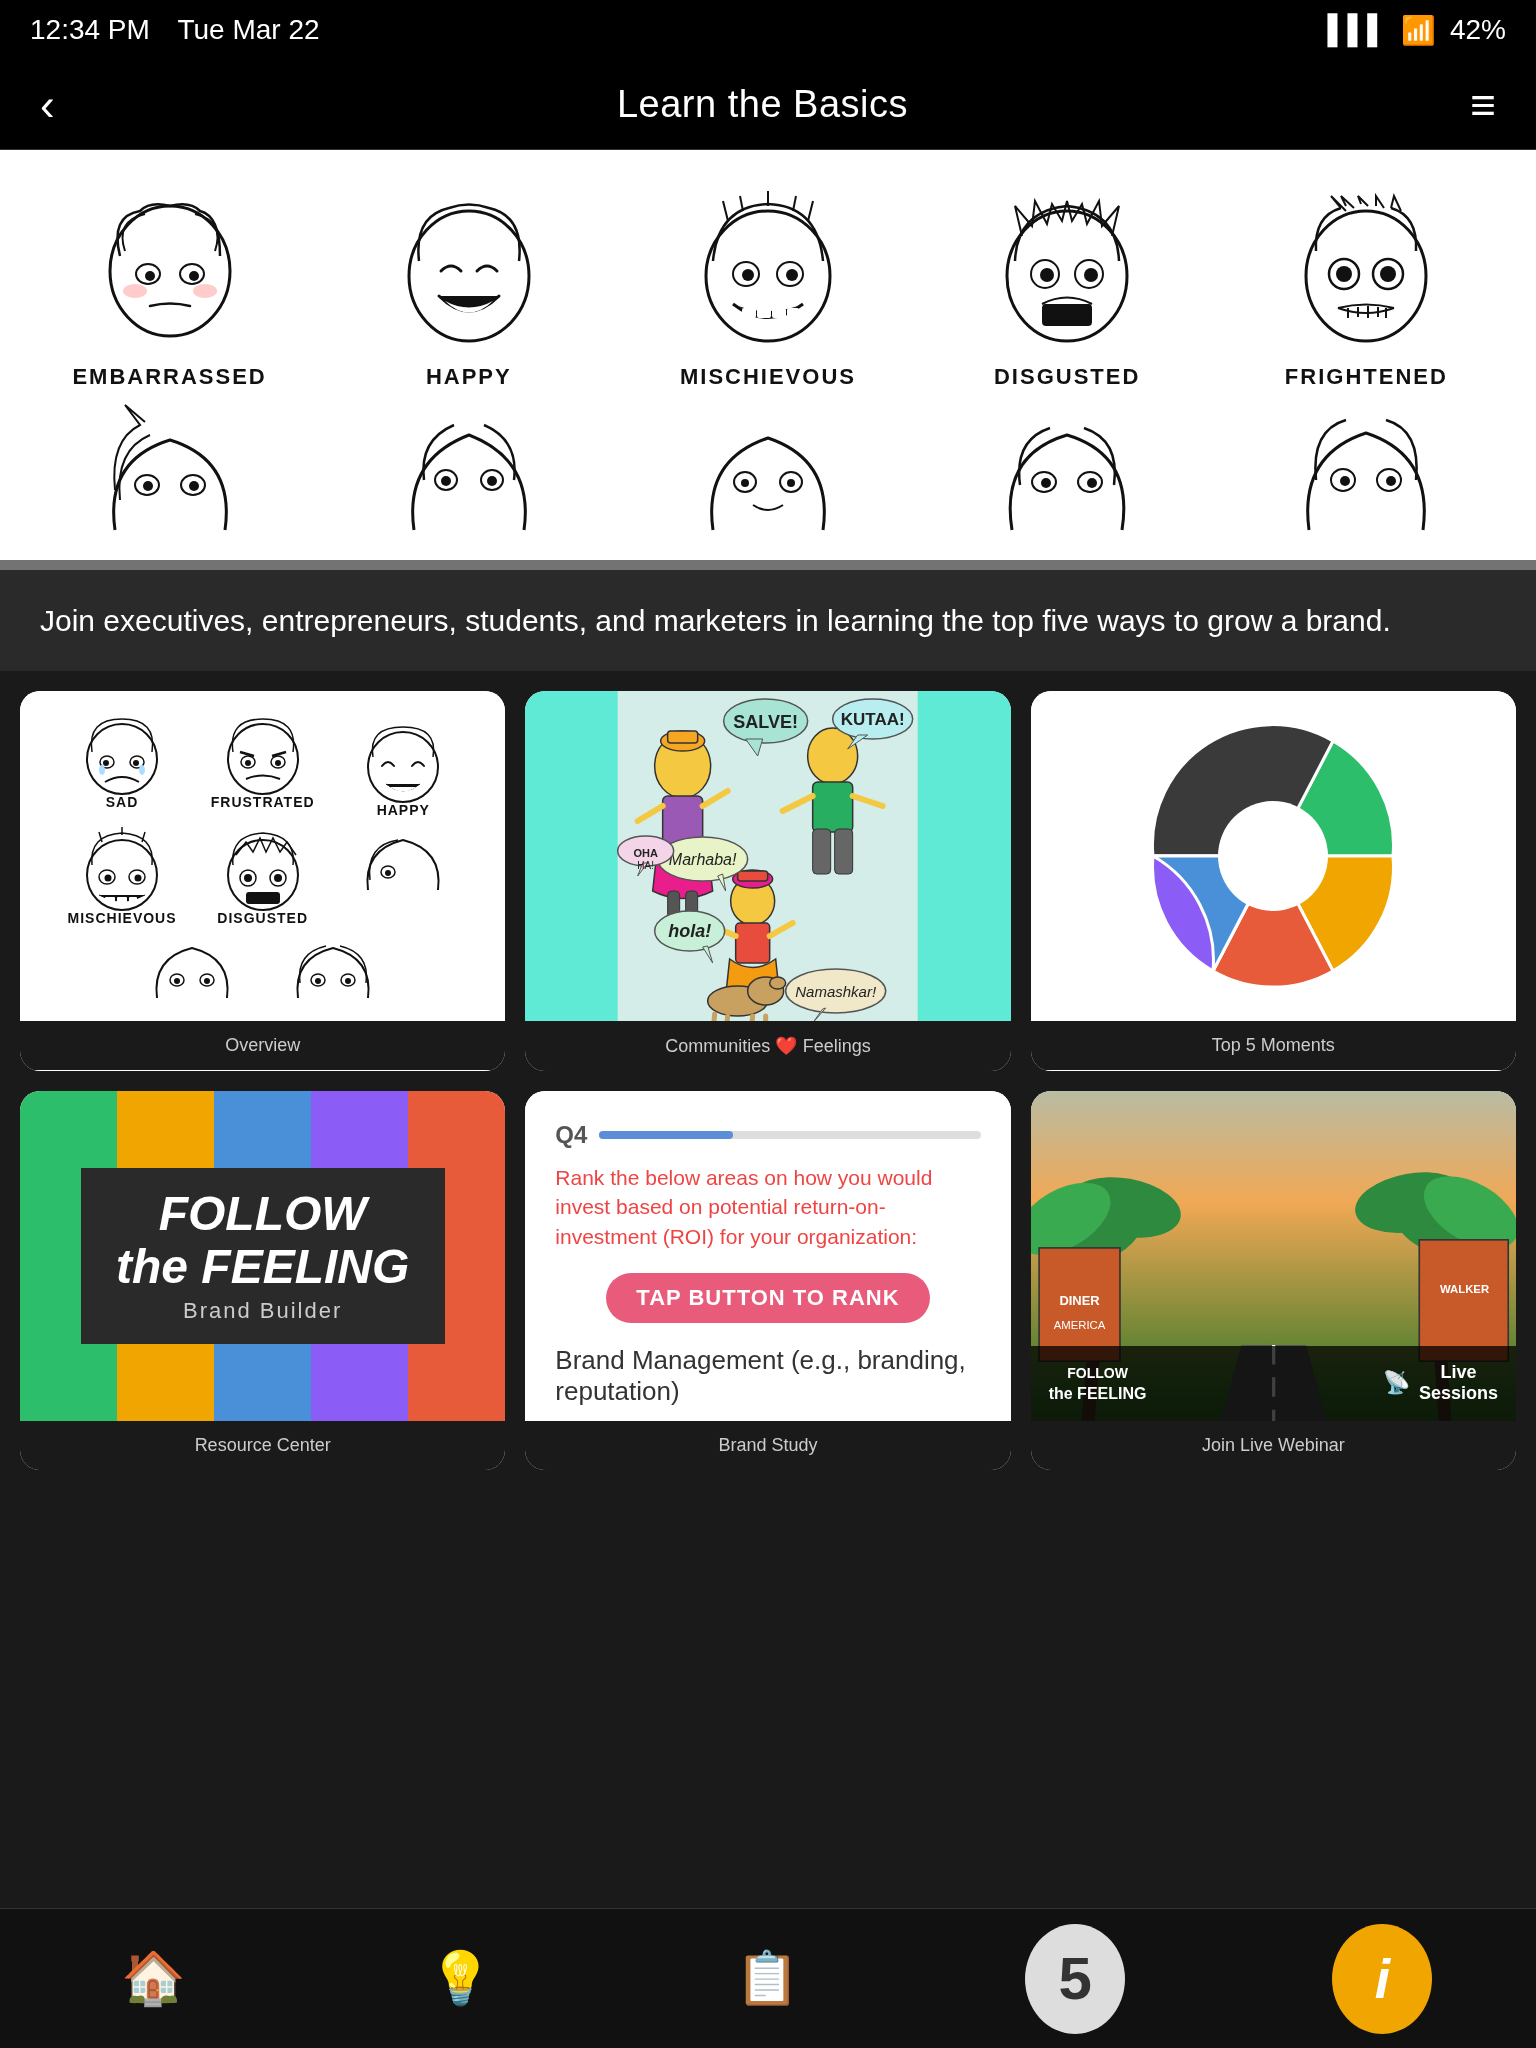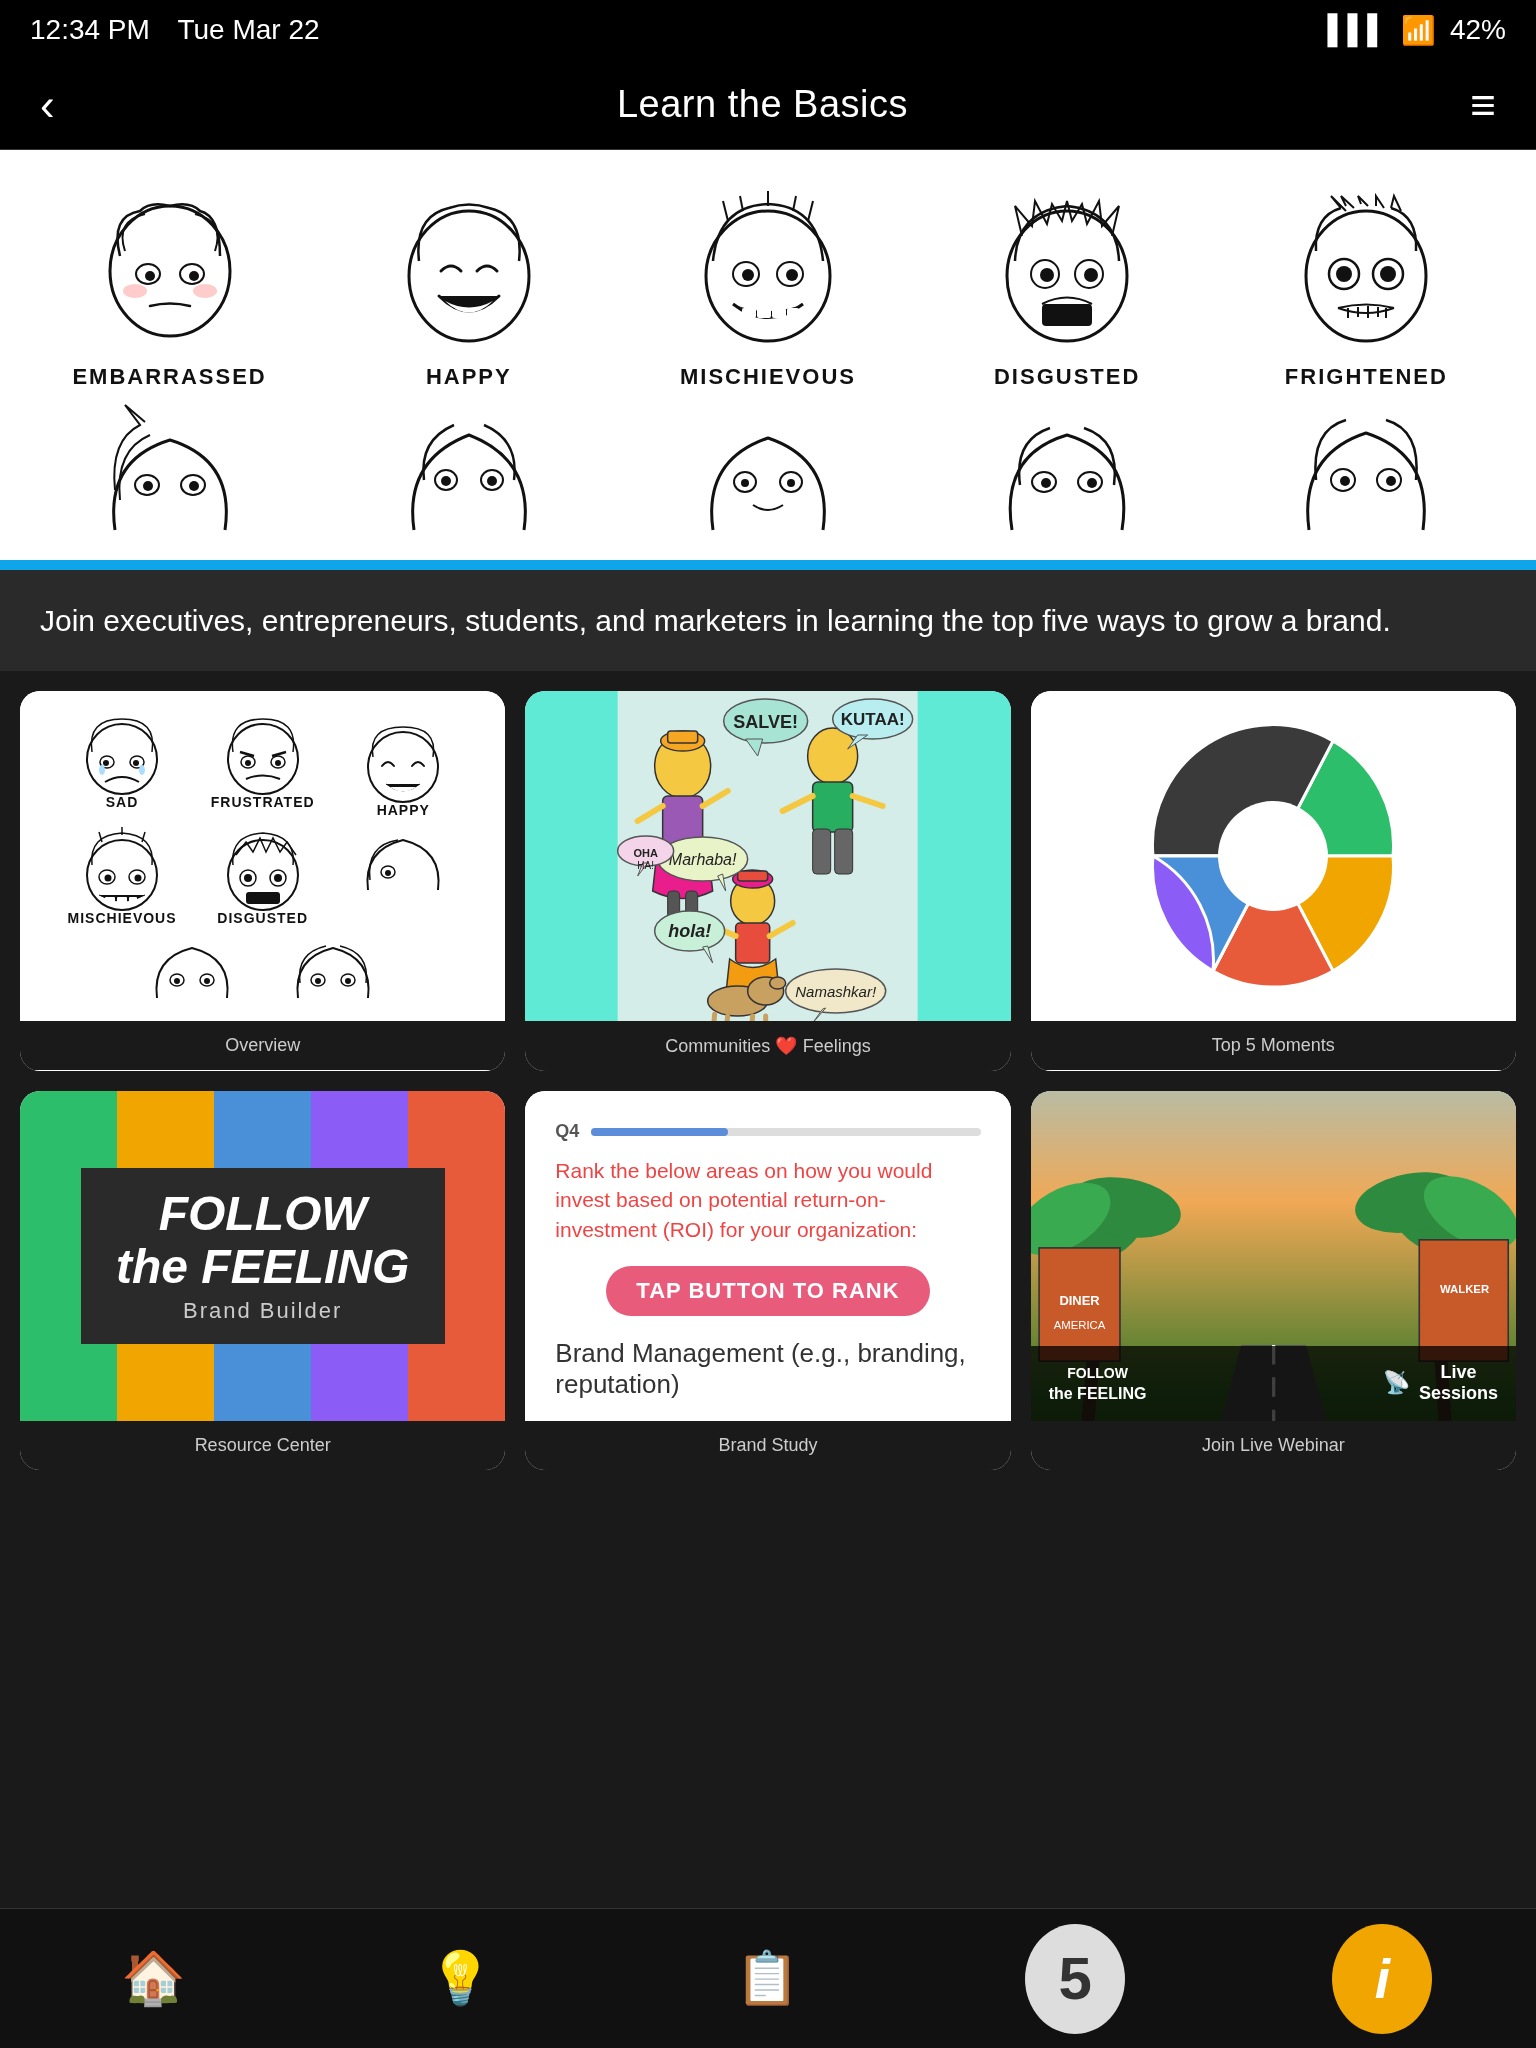--- a/index.html
+++ b/index.html
@@ -37,21 +37,21 @@
       justify-content: space-between;
       padding: 0 40px;
       border-bottom: 1px solid #333;
     }
     .nav-back { color: #fff; font-size: 44px; font-weight: 200; }
     .nav-title { color: #fff; font-size: 38px; font-weight: 400; letter-spacing: 0.5px; }
     .nav-menu { color: #fff; font-size: 44px; }
 
     
     .hero-section {
-      background: #0ea5e9;
+      background: #737373;
       height: 420px;
       overflow: hidden;
       display: flex;
       flex-direction: column;
     }
     .hero-faces-top {
       display: flex;
       justify-content: space-around;
       align-items: flex-end;
       padding: 10px 20px 0;
@@ -216,21 +216,21 @@
       padding: 30px;
       display: flex;
       flex-direction: column;
       gap: 14px;
     }
     .q4-bar {
       display: flex;
       align-items: center;
       gap: 12px;
     }
-    .q4-label { font-size: 18px; color: #555; font-weight: 600; }
+    .q4-label { font-size: 24px; color: #555; font-weight: 600; }
     .q4-progress {
       flex: 1;
       height: 8px;
       background: #ddd;
       border-radius: 4px;
       position: relative;
     }
     .q4-fill {
       position: absolute;
       left: 0; top: 0;

